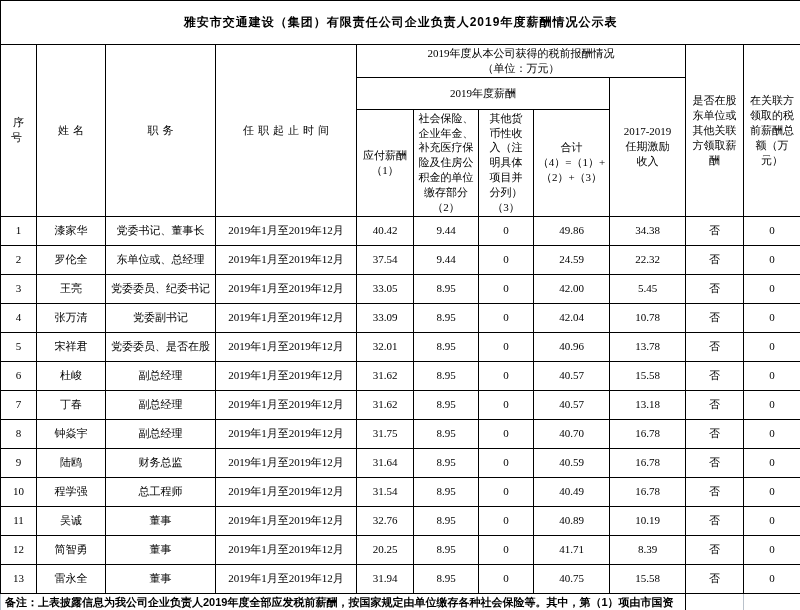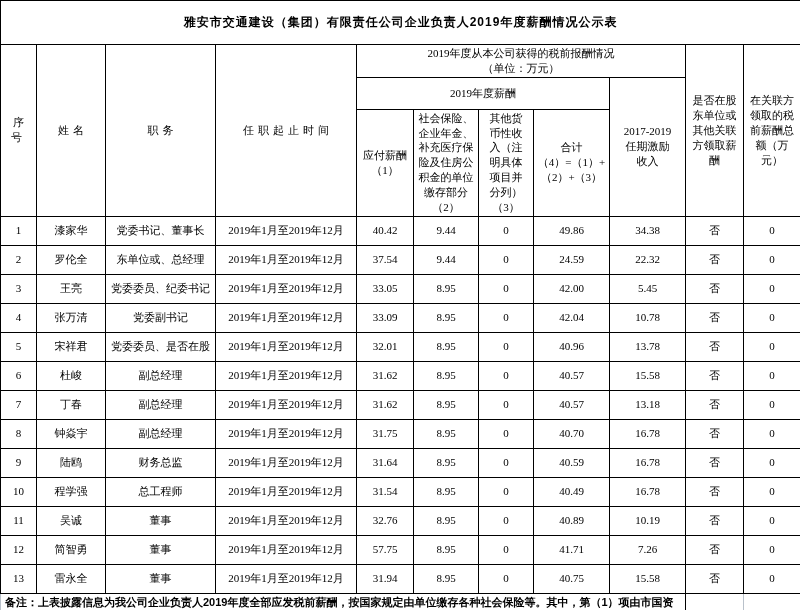--- a/index.html
+++ b/index.html
@@ -233,25 +233,25 @@
         <td class="c-num">40.89</td>
         <td class="c-num">10.19</td>
         <td class="c-flag">否</td>
         <td class="c-num">0</td>
       </tr>
       <tr class="r-data">
         <td class="c-num">12</td>
         <td class="c-name">简智勇</td>
         <td class="c-pos">董事</td>
         <td class="c-term">2019年1月至2019年12月</td>
-        <td class="c-num">57.75</td>
+        <td class="c-num">20.25</td>
         <td class="c-num">8.95</td>
         <td class="c-num">0</td>
         <td class="c-num">41.71</td>
-        <td class="c-num">7.26</td>
+        <td class="c-num">8.39</td>
         <td class="c-flag">否</td>
         <td class="c-num">0</td>
       </tr>
       <tr class="r-data">
         <td class="c-num">13</td>
         <td class="c-name">雷永全</td>
         <td class="c-pos">董事</td>
         <td class="c-term">2019年1月至2019年12月</td>
         <td class="c-num">31.94</td>
         <td class="c-num">8.95</td>

